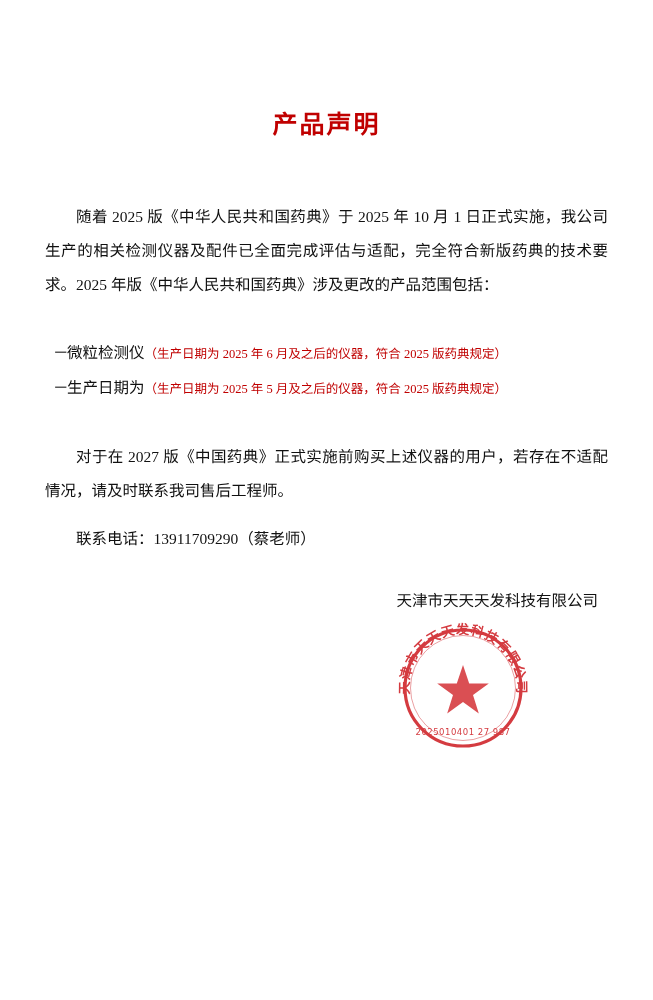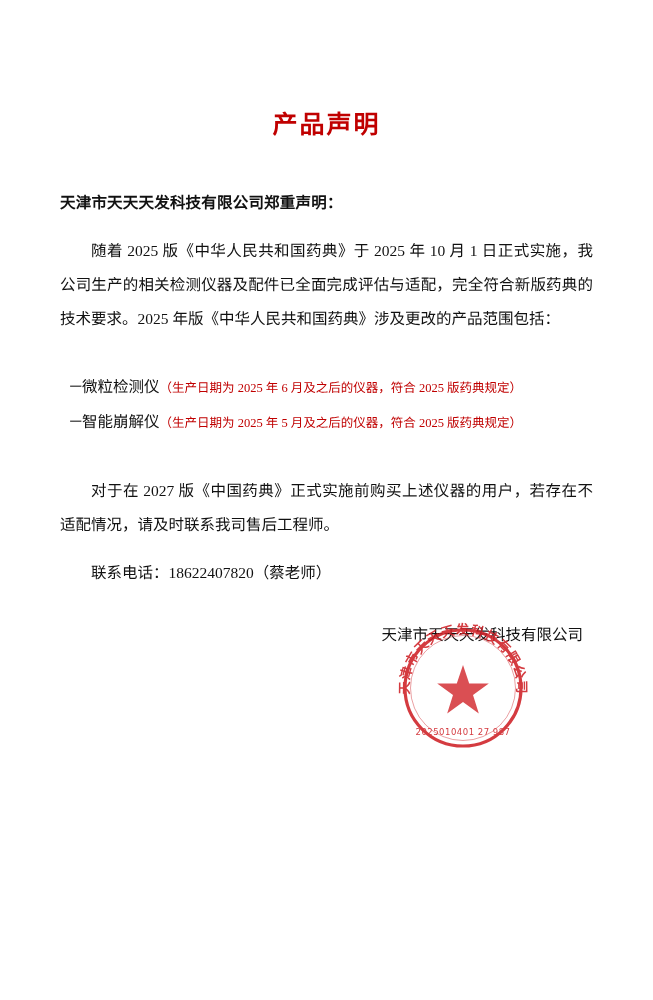--- a/index.html
+++ b/index.html
@@ -13,21 +13,21 @@
     position: relative;
     font-family: "Liberation Serif", "DejaVu Serif", serif;
     color: #111111;
     overflow: hidden;
   }
   .page {
     position: relative;
     width: 653px;
     height: 1000px;
     box-sizing: border-box;
-    padding: 0 60px;
+    padding: 0 45px;
   }
   .doc-title {
     margin: 0;
     padding-top: 104px;
     text-align: center;
     color: #c00000;
     font-family: "DejaVu Sans", "Liberation Sans", sans-serif;
     font-weight: bold;
     font-size: 25px;
     letter-spacing: 2px;
@@ -119,44 +119,43 @@
 </style>
 </head>
 <body>
 
 <div class="page">
 
   <h1 class="doc-title">产品声明</h1>
 
   <div class="body-block">
 
-    <p class="para lead">天津市天天天发科技有限公司郑重声明：</p>
 
     <div class="spacer-sm"></div>
 
     <p class="para indent">随着 2025 版《中华人民共和国药典》于 2025 年 10 月 1 日正式实施，我公司生产的相关检测仪器及配件已全面完成评估与适配，完全符合新版药典的技术要求。2025 年版《中华人民共和国药典》涉及更改的产品范围包括：</p>
 
     <div class="spacer-md"></div>
 
     <ul class="bullet-list">
       <li>
         <span class="bullet-dash">－</span><span class="item-name">微粒检测仪</span><span class="item-note">（生产日期为 2025 年 6 月及之后的仪器，符合 2025 版药典规定）</span>
       </li>
       <li>
-        <span class="bullet-dash">－</span><span class="item-name">智能崩解仪</span><span class="item-note">（生产日期为 2025 年 5 月及之后的仪器，符合 2025 版药典规定）</span>
+        <span class="bullet-dash">－</span><span class="item-name">生产日期为</span><span class="item-note">（生产日期为 2025 年 5 月及之后的仪器，符合 2025 版药典规定）</span>
       </li>
     </ul>
 
     <div class="spacer-md"></div>
 
     <p class="para indent">对于在 2027 版《中国药典》正式实施前购买上述仪器的用户，若存在不适配情况，请及时联系我司售后工程师。</p>
 
     <div class="spacer-sm"></div>
 
-    <p class="para indent">联系电话：18622407820（蔡老师）</p>
+    <p class="para indent">联系电话：13911709290（蔡老师）</p>
 
     <div class="signature">
       <div class="sig-line">天津市天天天发科技有限公司</div>
     </div>
 
   </div>
 
   <div class="seal">
     <svg width="150" height="150" viewBox="0 0 150 150" aria-hidden="true">
       <defs>

